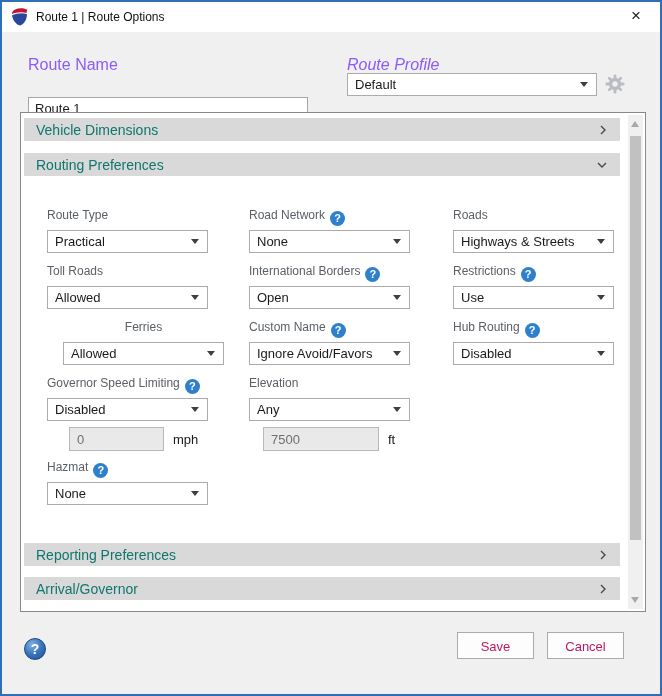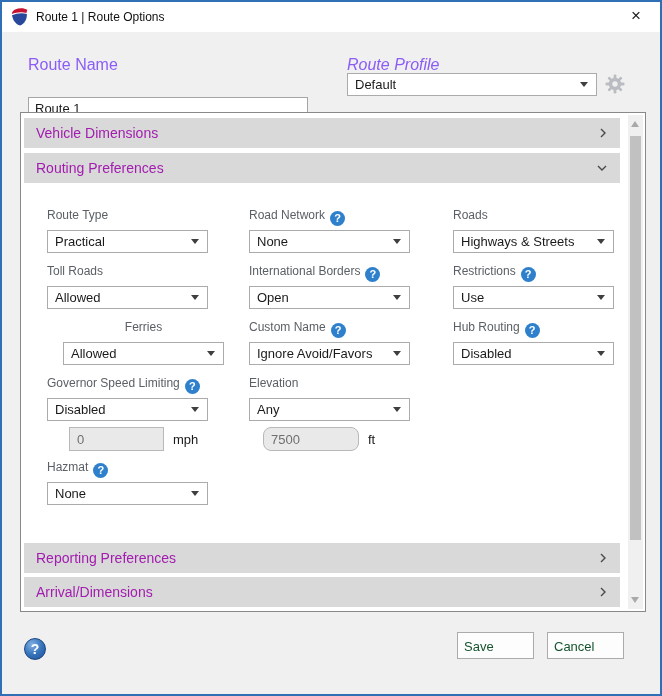--- a/index.html
+++ b/index.html
@@ -38,23 +38,23 @@
   .help-badge {
     display:inline-block; width:15px; height:15px; border-radius:50%;
     background:#2e80cc; color:#fff; font-size:11px; font-weight:bold;
     text-align:center; line-height:15px; vertical-align:-3px; margin-left:5px;
   }
 
   
   .panel { position:absolute; left:18px; top:110px; width:626px; height:500px;
     border:1px solid #898989; background:#fff; }
   .acc-hdr {
-    position:absolute; left:3px; right:25px; height:30px; background:#d9d9d9;
+    position:absolute; left:3px; right:25px; height:23px; background:#d9d9d9;
     display:flex; align-items:center; justify-content:space-between;
-    padding:4px 12px; font-size:14px; color:#a21caf; cursor:default;
+    padding:4px 12px; font-size:14px; color:#0f766e; cursor:default;
   }
   .chev { display:inline-flex; }
 
   .field { position:absolute; width:161px; }
   .field .f-lbl { font-size:12px; color:#5b6066; white-space:nowrap; height:15px; }
   .field .dd { margin-top:7px; width:161px; }
   .subrow { display:flex; align-items:center; margin-top:6px; }
   .sub-input {
     height:24px; border:1px solid #b8b8b8; background:#e9e9e9; color:#6f6f6f;
     font-family:"Liberation Sans", sans-serif; font-size:13px; padding:0 7px;
@@ -70,21 +70,21 @@
     border-bottom:6px solid #a9a9a9; }
   .tri-down { position:absolute; left:3px; top:5px; width:0; height:0;
     border-left:4.5px solid transparent; border-right:4.5px solid transparent;
     border-top:6px solid #a9a9a9; }
   .sb-thumb { position:absolute; left:2px; top:21px; width:11px; height:404px; background:#c1c1c1; }
 
   
   .btn {
     position:absolute; width:77px; height:27px; background:#fdfdfd;
     border:1px solid #ababab; font-family:"Liberation Sans", sans-serif;
-    font-size:13px; color:#14532d; text-align:left; line-height:25px; cursor:default;
+    font-size:13px; color:#be185d; text-align:center; line-height:25px; cursor:default;
   }
   .help-sphere {
     position:absolute; left:22px; top:636px; width:22px; height:22px; border-radius:50%;
     background:radial-gradient(circle at 35% 28%, #7fb0e3 0%, #3875bc 50%, #1d4f96 100%);
     border:1px solid #1a4583; color:#fff; font-size:14px; font-weight:bold;
     text-align:center; line-height:21px;
   }
 </style>
 </head>
 <body>
@@ -218,21 +218,21 @@
         <span class="unit">mph</span>
       </div>
     </div>
     <div class="field" style="left:228px; top:263px; width:180px;">
       <div class="f-lbl"><span>Elevation</span></div>
       <div class="dd">
         <span>Any</span>
         <span class="dd-arrow"></span>
       </div>
       <div class="subrow" style="margin-left:14px;">
-        <input class="sub-input" style="width: 96px; border-radius: 8px;" disabled="" value="7500">
+        <input class="sub-input" style="width: 116px;" disabled="" value="7500">
         <span class="unit">ft</span>
       </div>
     </div>
 
     <div class="field" style="left:26px; top:347px;">
       <div class="f-lbl"><span>Hazmat</span><span class="help-badge">?</span></div>
       <div class="dd">
         <span>None</span>
         <span class="dd-arrow"></span>
       </div>
@@ -241,21 +241,21 @@
     <div class="acc-hdr" style="top:430px;">
       <span>Reporting Preferences</span>
       <span class="chev">
         <svg width="10" height="12" viewBox="0 0 10 12">
             <polyline points="3,2 7,6 3,10" fill="none" stroke="#4a4a4a" stroke-width="1.4"></polyline>
           </svg>
       </span>
     </div>
 
     <div class="acc-hdr" style="top:464px;">
-      <span>Arrival/Dimensions</span>
+      <span>Arrival/Governor</span>
       <span class="chev">
         <svg width="10" height="12" viewBox="0 0 10 12">
             <polyline points="3,2 7,6 3,10" fill="none" stroke="#4a4a4a" stroke-width="1.4"></polyline>
           </svg>
       </span>
     </div>
 
     <div class="scrollbar">
       <div class="sb-up">
           <div class="tri-up"></div>

